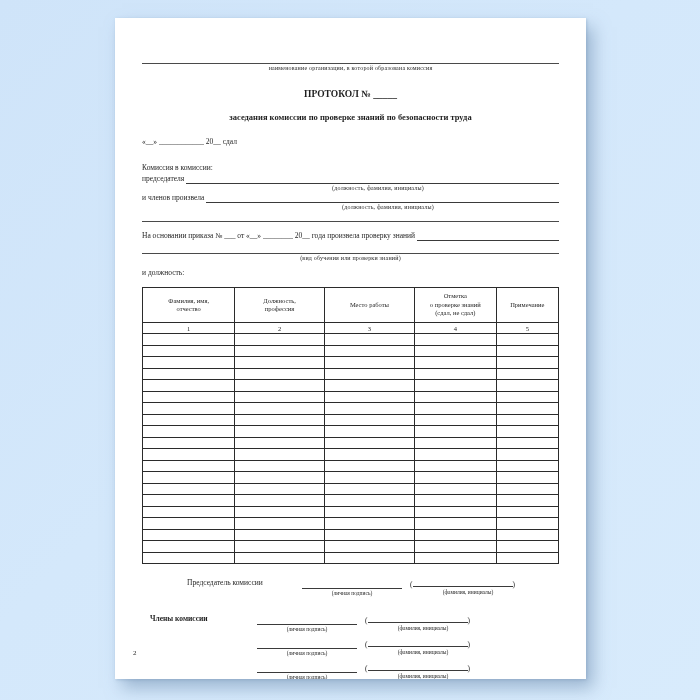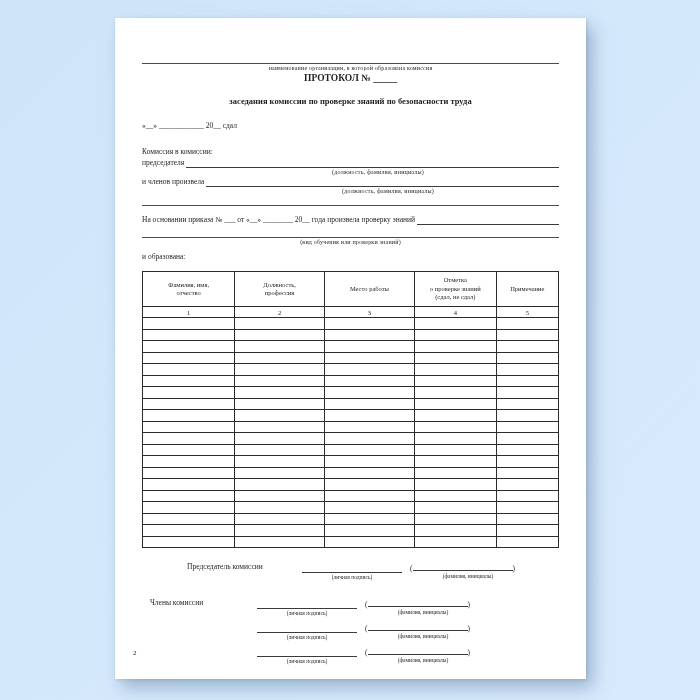--- a/index.html
+++ b/index.html
@@ -15,21 +15,21 @@
   .page {
     position:absolute; left:115px; top:18px; width:471px; height:661px;
     background:#ffffff; box-sizing:border-box;
     padding:45px 27px 0 27px;
     box-shadow:7px 9px 16px rgba(110,140,175,0.55), 1px 1px 3px rgba(110,140,175,0.35);
     overflow:hidden;
   }
   .rule { border-top:1px solid #4a4a4a; height:0; }
   .hint { font-size:6px; line-height:8px; color:#2a2a2a; letter-spacing:0.2px; }
   .center { text-align:center; }
-  .title { text-align:center; font-weight:bold; font-size:9.5px; line-height:12px; }
+  .title { margin-top:16px; text-align:center; font-weight:bold; font-size:9.5px; line-height:12px; }
   .subtitle { margin-top:12px; text-align:center; font-weight:bold; font-size:8.5px; line-height:11px; }
   .bodytext { font-size:7.5px; line-height:10px; }
   .date-line { margin-top:14px; }
   .intro { margin-top:16px; }
   .blank-row { display:flex; align-items:center; margin-top:1px; }
   .fill-line { flex:1; border-bottom:1px solid #3a3a3a; height:8px; margin-left:2px; }
   .hint-chair { margin-left:55px; text-align:center; }
   .hint-members { margin-left:75px; text-align:center; }
   .full-rule-1 { margin-top:10px; }
   .full-rule-2 { margin-top:12px; }
@@ -38,21 +38,21 @@
   table { width:100%; border-collapse:collapse; table-layout:fixed; margin-top:9px; }
   th,td { border:1px solid #2b2b2b; font-weight:normal; padding:0; }
   thead th.head { font-size:6.5px; line-height:8.5px; padding:2px 1px; height:30px;
     white-space:pre-line; vertical-align:middle; text-align:center; }
   thead th.num { font-size:6.5px; height:10px; text-align:center; }
   tbody td { height:10.5px; }
   .sig-section { margin-top:14px; font-size:7.5px; }
   .sig-row { display:flex; align-items:flex-start; }
   .sig-row.members { margin-top:12px; }
   .sig-label { width:115px; line-height:10px;padding-left:45px; }
-  .sig-row.members .sig-label { padding-left:8px; box-sizing:border-box; }
+  .sig-row.members .sig-label { padding-left:8px; box-sizing:border-box;font-weight:bold; }
   .sig-pair { display:flex; align-items:flex-start; margin-bottom:5px; }
   .sig-col-a { width:100px; margin-right:8px; }
   .sig-col-b { width:116px; }
   .sig-line { height:10px; border-bottom:1px solid #3a3a3a; }
   .paren-line { height:10px; line-height:11px; font-size:7.5px; white-space:nowrap; }
   .pline { display:inline-block; width:100px; height:8px; border-bottom:1px solid #3a3a3a; }
   .sig-hint { font-size:5.5px; line-height:7px; text-align:center; color:#2a2a2a; margin-top:1px; }
   .page-number { position:absolute; left:18px; bottom:22px; font-size:7px; }
 </style>
 </head>
@@ -85,21 +85,21 @@
 
     <div class="rule full-rule-1"></div>
 
     <div class="bodytext blank-row basis-row">
       <span>На основании приказа № ___ от «__» ________ 20__ года произвела проверку знаний</span>
       <span class="fill-line"></span>
     </div>
     <div class="rule full-rule-2"></div>
     <div class="hint center">(вид обучения или проверки знаний)</div>
 
-    <div class="bodytext established">и образована:</div>
+    <div class="bodytext established">и должность:</div>
 
     <table>
       <colgroup>
         <col style="width:22.2%">
           <col style="width:21.5%">
           <col style="width:21.7%">
           <col style="width:19.6%">
           <col style="width:15%">
       </colgroup>
       <thead>

